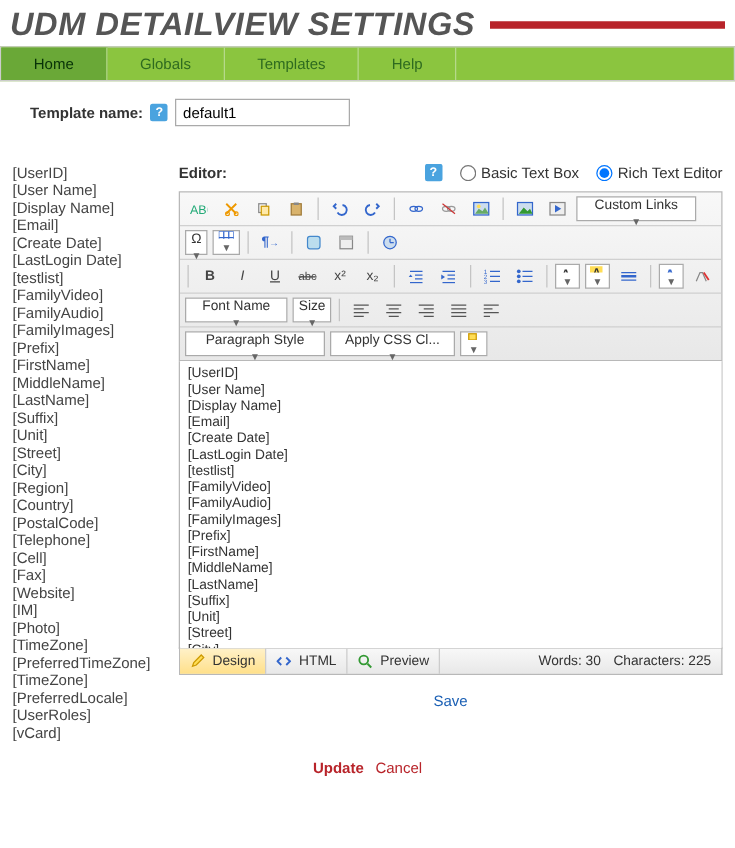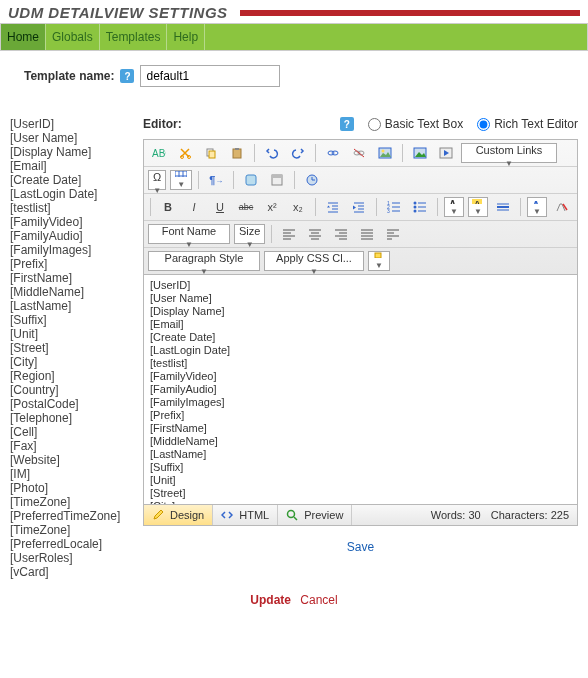--- a/index.html
+++ b/index.html
@@ -1,21 +1,21 @@
 <!DOCTYPE html>
 <html><head>
 <meta charset="utf-8">
 <style>
 * { box-sizing: border-box; margin: 0; padding: 0; }
 body { font-family: Verdana, Arial, sans-serif; font-size: 11px; color: #333; background: #fff; width: 588px; }
 .header { display: flex; align-items: center; padding: 4px 8px 2px; }
-.header h1 { font-family: "Arial Black", Arial, sans-serif; font-size: 15px; font-weight: 900; font-style: italic; letter-spacing: 0.5px; color: #555; }
+.header h1 { font-family: "Arial Black", Arial, sans-serif; font-size: 26px; font-weight: 900; font-style: italic; letter-spacing: 0.5px; color: #555; }
 .header .rule { flex: 1; height: 6px; background: #b8242a; margin-left: 12px; }
 .navbar { background: #8bc53f; display: flex; border: 1px solid #ccc; }
-.navbar .tab { padding: 6px 6px; border-right: 1px solid #b6d98b; font-size: 12px; color: #2e6b1f; cursor: pointer; }
+.navbar .tab { padding: 6px 26px; border-right: 1px solid #b6d98b; font-size: 12px; color: #2e6b1f; cursor: pointer; }
 .navbar .tab.active { background: #6aa837; color: #073207; }
 .row-name { display: flex; align-items: center; gap: 6px; padding: 14px 24px; }
 .row-name label { font-weight: bold; font-size: 12px; }
 .help { display: inline-flex; width: 14px; height: 14px; background: #4aa3df; color: #fff; font-size: 10px; font-weight: bold; align-items: center; justify-content: center; border-radius: 2px; cursor: pointer; }
 .row-name input { width: 140px; padding: 3px 5px; border: 1px solid #aaa; font-size: 12px; }
 .main { display: flex; padding: 0 10px 10px; gap: 12px; }
 .sidebar { width: 150px; font-size: 12px; color: #444; line-height: 14px; padding-top: 16px; }
 .sidebar div { white-space: nowrap; }
 .editor-col { flex: 1; padding-top: 16px; }
 .editor-head { display: flex; align-items: center; gap: 14px; font-size: 12px; margin-bottom: 8px; }

